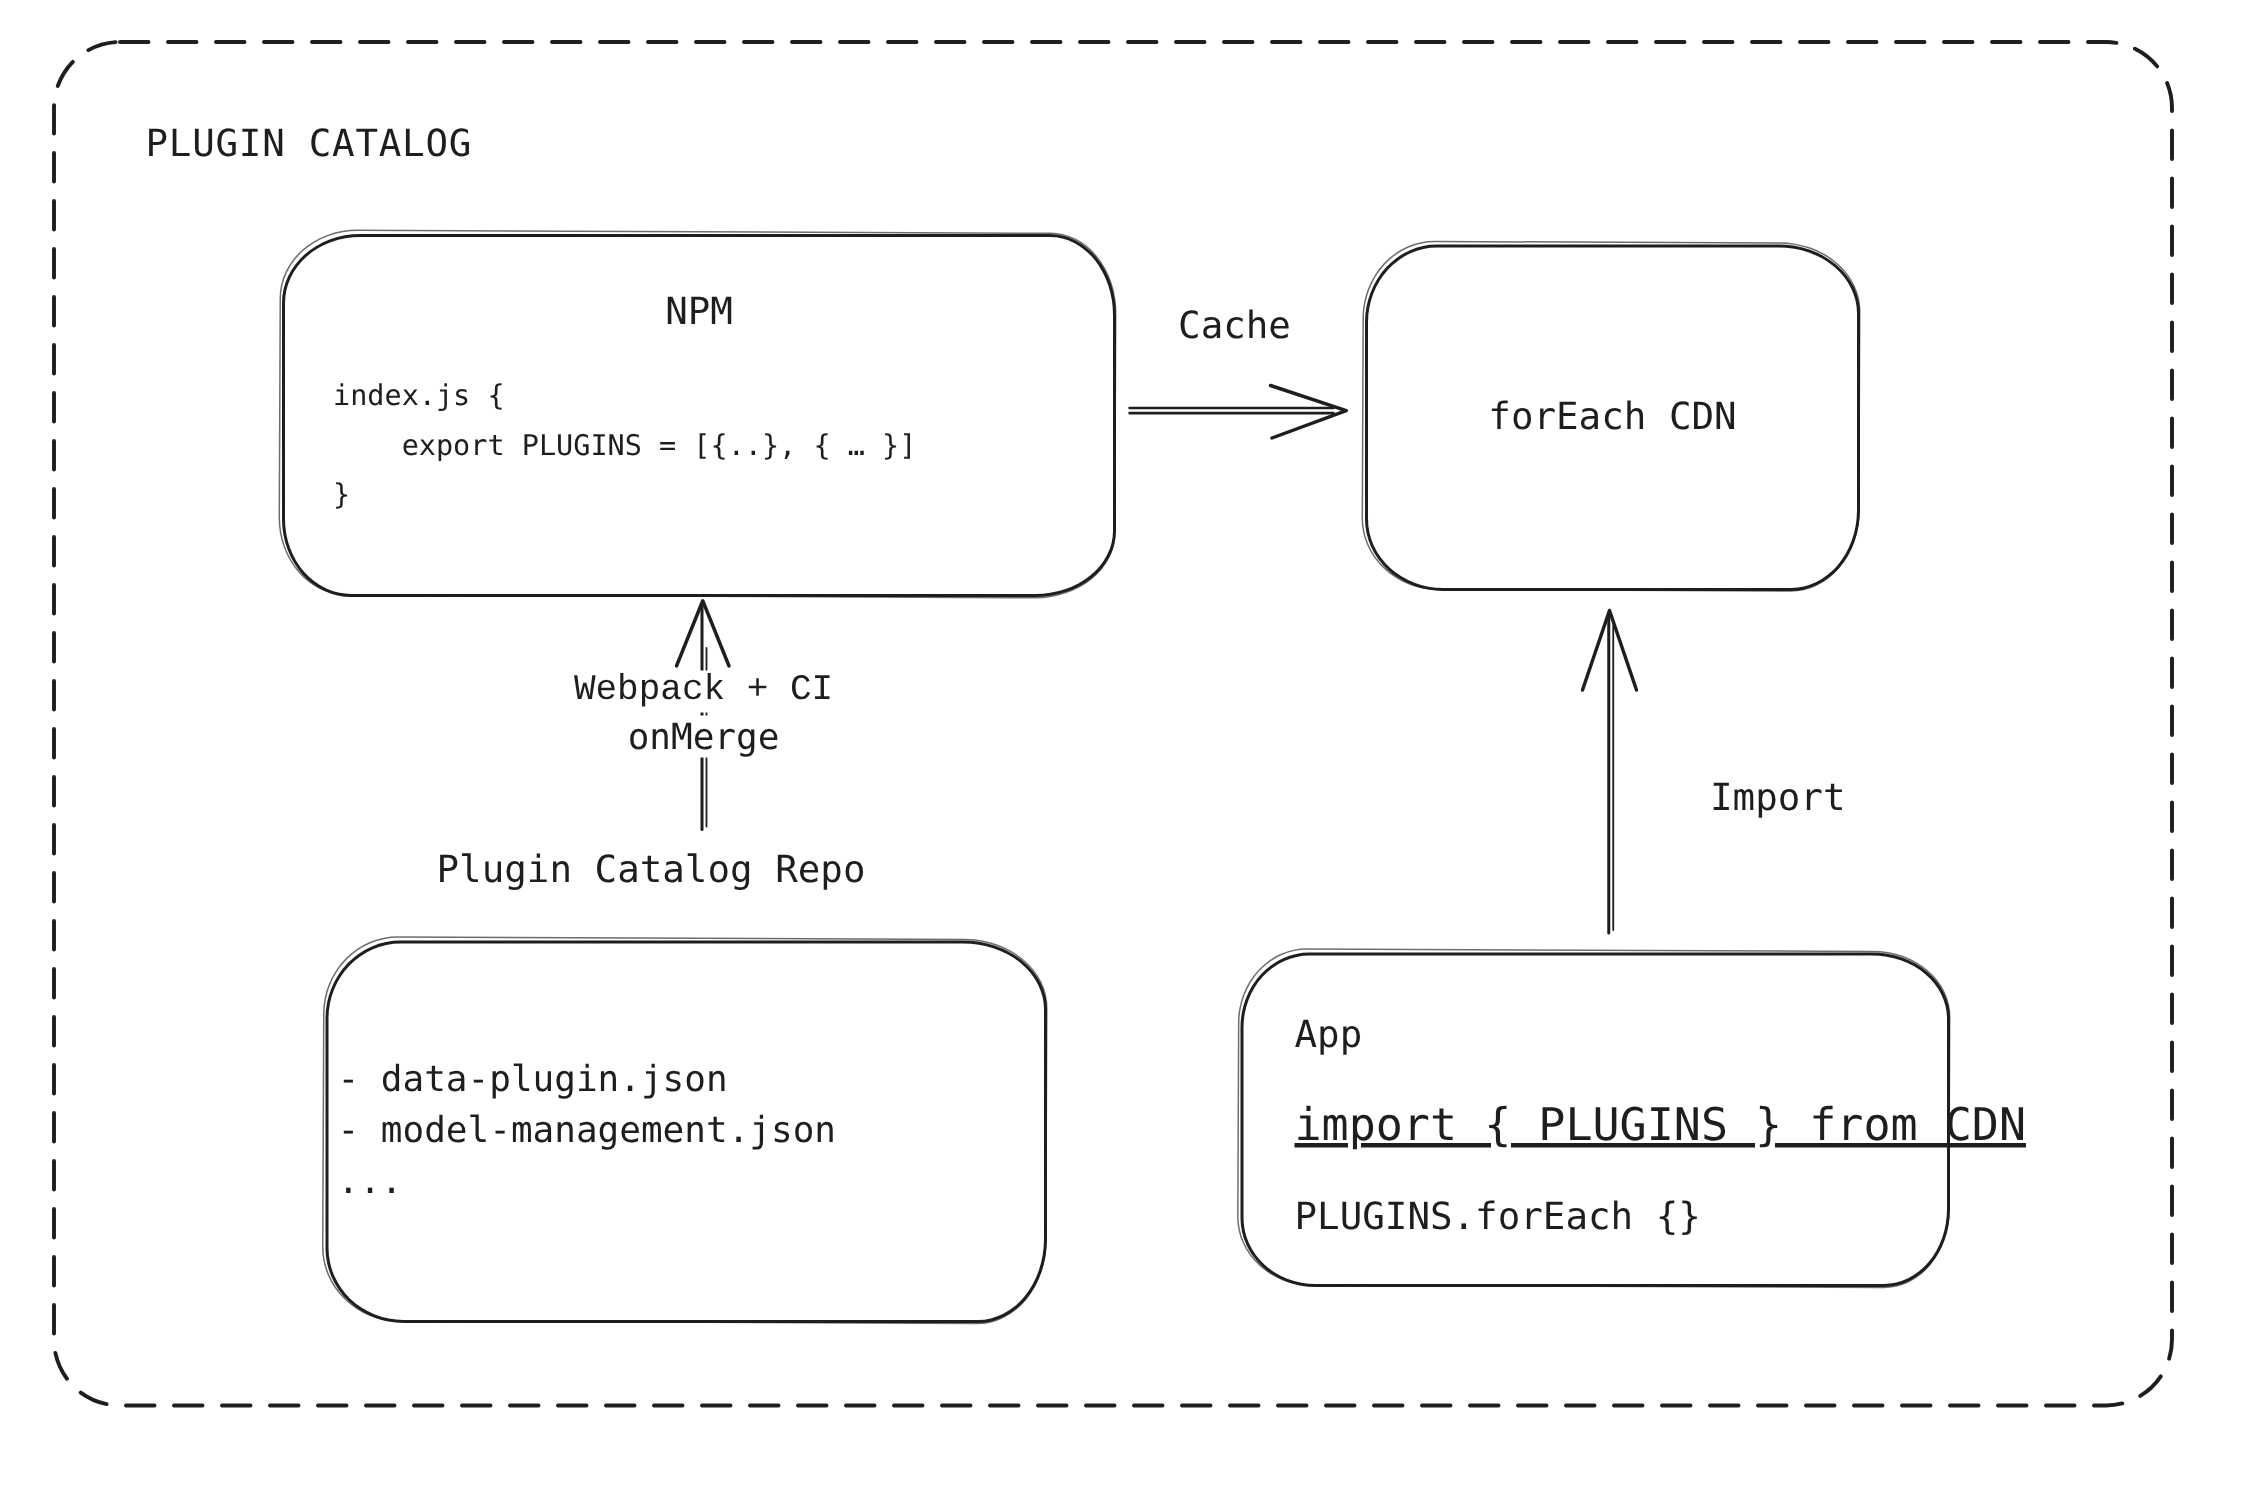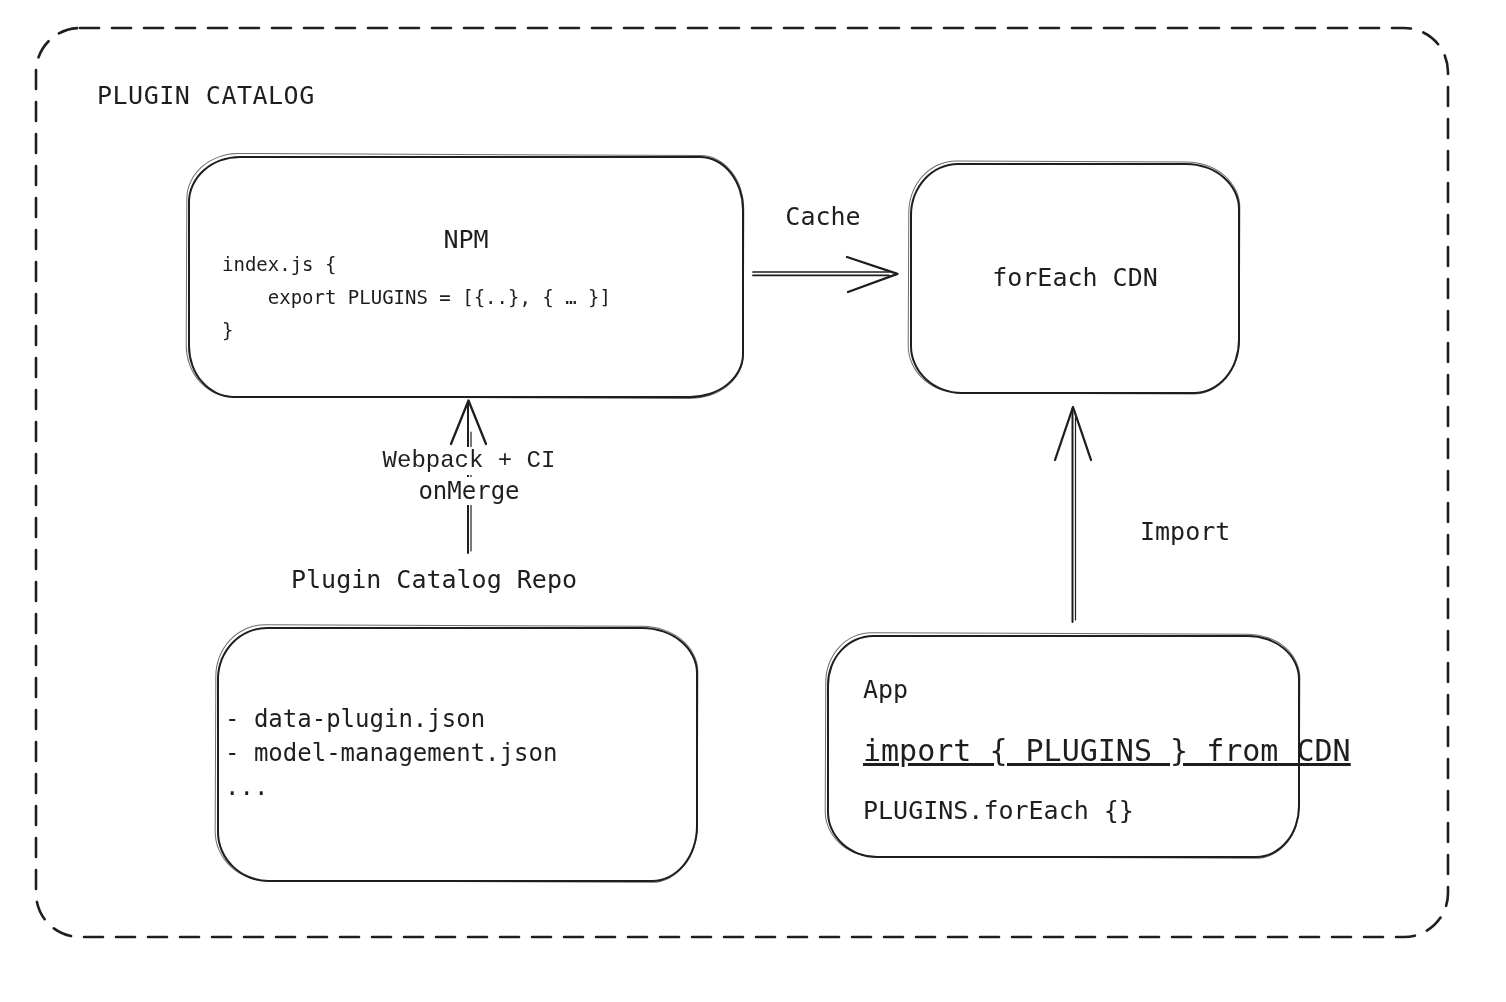--- a/index.html
+++ b/index.html
@@ -34,21 +34,21 @@
   }
   .node-npm{left:188px;top:156px;width:556px;height:242px;
     border-radius:52px 44px 54px 46px / 46px 54px 44px 52px;}
   .node-cdn{left:910px;top:163px;width:330px;height:231px;
     border-radius:48px 54px 46px 52px / 52px 46px 54px 48px;}
   .node-repo{left:217px;top:627px;width:481px;height:255px;
     border-radius:50px 56px 46px 52px / 52px 46px 56px 50px;}
   .node-app{left:827px;top:635px;width:473px;height:223px;
     border-radius:46px 52px 44px 50px / 50px 44px 52px 46px;}
   
-  .npm-title{left:466px;top:194px;transform:translateX(-50%);font-size:25px;margin-top:32px;}
+  .npm-title{left:466px;top:194px;transform:translateX(-50%);font-size:25px;}
   .npm-code{left:222px;top:248px;font-size:19px;line-height:33px;}
   .cdn-label{left:1075px;top:264px;transform:translateX(-50%);font-size:25px;}
   .repo-list{left:225px;top:702px;font-size:24px;line-height:34px;}
   .app-title{left:863px;top:676px;font-size:25px;}
   .app-code-1{left:863px;top:737px;font-size:30px;text-decoration:underline;}
   .app-code-2{left:863px;top:797px;font-size:25px;text-align:center;}
   
   .cache-label{left:823px;top:203px;transform:translateX(-50%);font-size:25px;}
   .build-label-1{left:469px;top:447px;transform:translateX(-50%);
     font-size:24px;background:var(--bg);padding:0 8px;font-family:Liberation Mono, monospace;}

